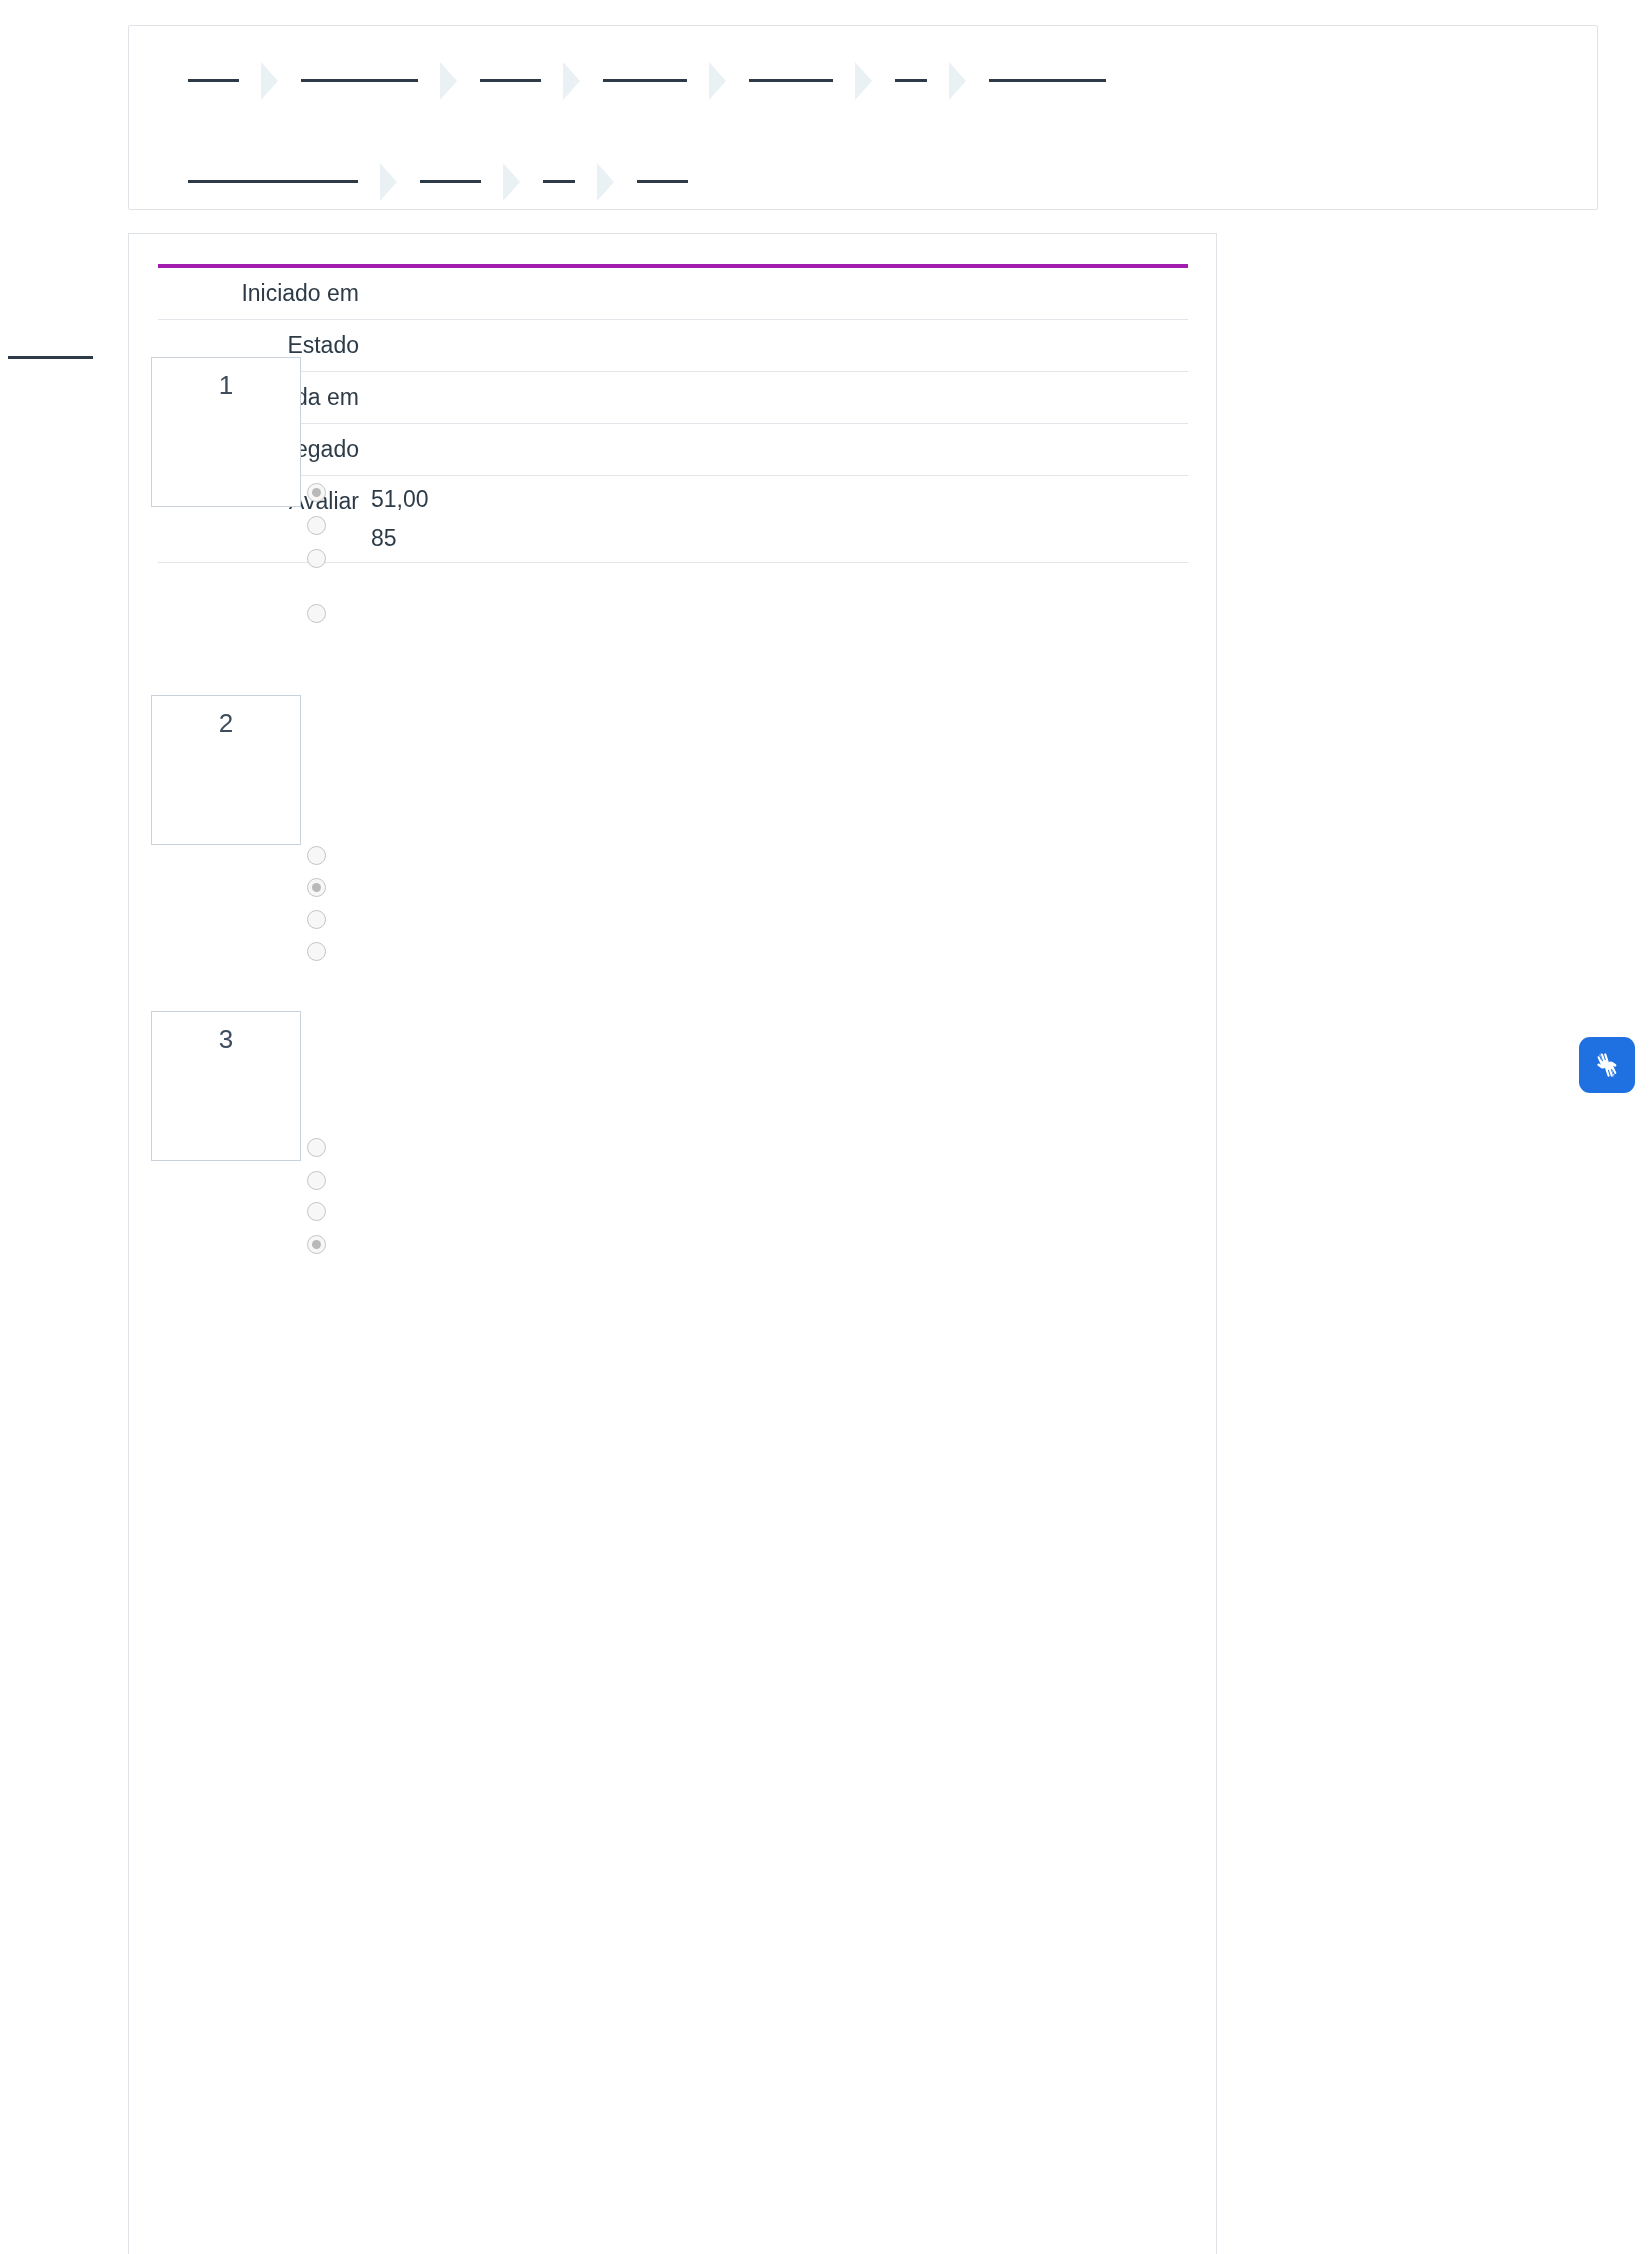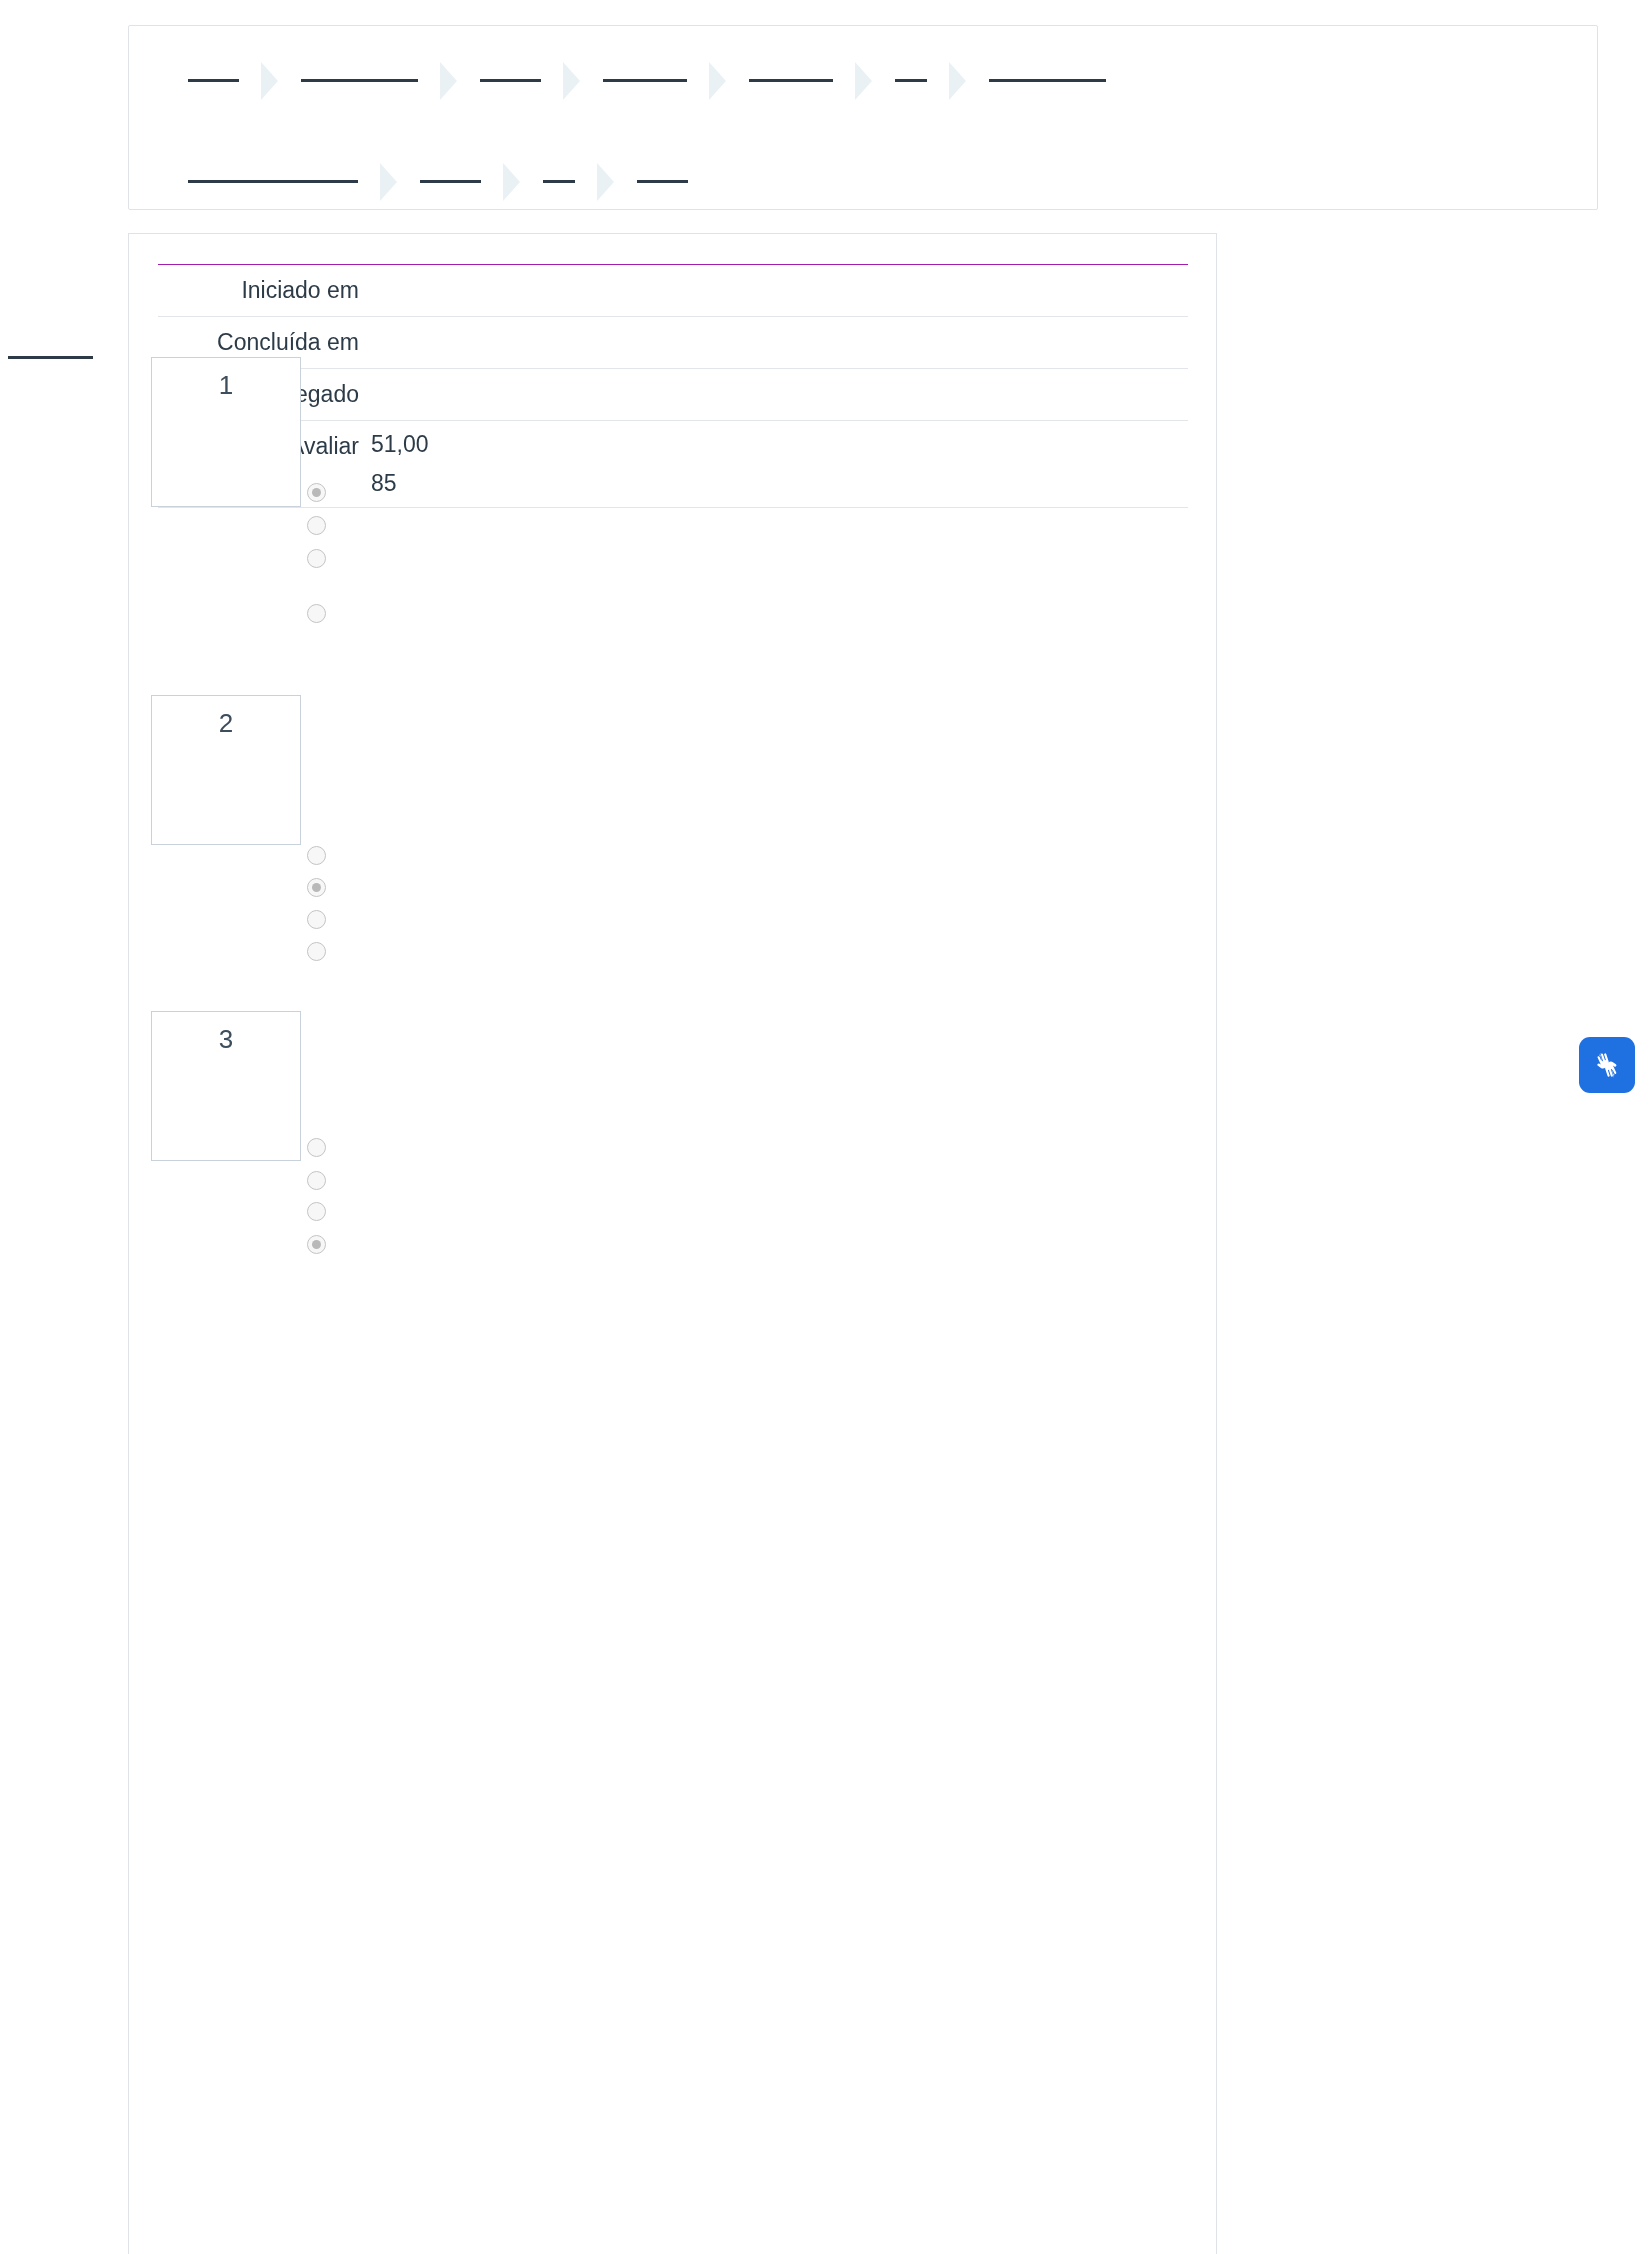--- a/index.html
+++ b/index.html
@@ -83,21 +83,21 @@
   
   .summary-table {
     position: absolute;
     left: 29px; top: 30px;
     width: 1030px;
     border-collapse: collapse;
     font-size: 23px;
     color: #2c3b47;
   }
   .summary-table tr { border-bottom: 1px solid #e2e6ea; }
-  .summary-table tr:first-child { border-top: 1px solid #a21caf; margin-top: 48px; }
+  .summary-table tr:first-child { border-top: 4px solid #a21caf; margin-top: 48px; }
   .summary-table th {
     width: 213px;
     text-align: right;
     font-weight: 400;
     padding: 10px 12px 10px 0;
     vertical-align: top;
     line-height: 1.35;
     white-space: normal;
   }
   .summary-table td {
@@ -230,20 +230,24 @@
         </a>
       </div>
   </div>
 
   <div class="content-card">
 
     <table class="summary-table">
       <tbody id="summary-rows">
           <tr>
             <th>Iniciado em</th>
+            <td></td>
+          </tr>
+          <tr>
+            <th>Estado</th>
             <td></td>
           </tr>
           <tr>
             <th>Concluída em</th>
             <td></td>
           </tr>
           <tr>
             <th>Tempo empregado</th>
             <td></td>
           </tr>

